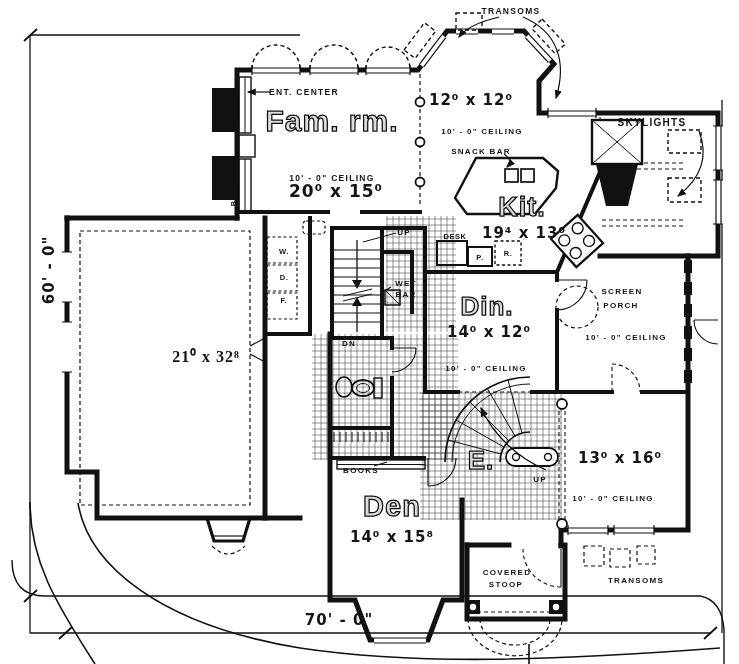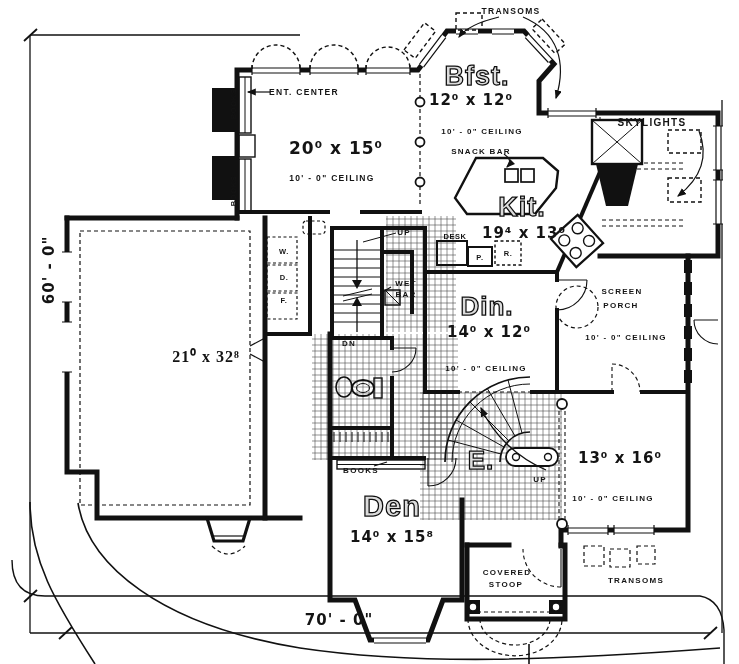--- a/index.html
+++ b/index.html
@@ -7,21 +7,21 @@
         font-family:"Liberation Sans",sans-serif;}
   .plan svg{position:absolute;left:0;top:0;}
   .lbl{position:absolute;transform:translate(-50%,-50%);white-space:nowrap;
        font-weight:bold;color:#141414;z-index:5;}
   .sm{font-size:8.5px;letter-spacing:1.3px;}
   .xs{font-size:7.5px;letter-spacing:0.6px;}
   .room{font-size:27px;letter-spacing:1px;color:#dcdcdc;
         -webkit-text-stroke:1.25px #0e0e0e;text-shadow:0 0 0.5px #000;}
   .r30{font-size:30px;} .r29{font-size:29px;} .r26{font-size:26px;}
   .size{font-family:"DejaVu Sans",sans-serif;font-size:15px;letter-spacing:1px;}
-  .s17{font-size:17px;} .s16{font-size:16px;font-family:Liberation Serif, serif;}
+  .s17{font-size:17px;margin-top:43px;} .s16{font-size:16px;font-family:Liberation Serif, serif;}
   .rot{transform:translate(-50%,-50%) rotate(-90deg);}
   .dim{font-family:"DejaVu Sans",sans-serif;font-size:15px;font-weight:bold;letter-spacing:1px;}
 </style>
 </head>
 <body>
 
 <div class="plan">
 
 <svg width="739" height="664" viewBox="0 0 739 664">
   <defs>
@@ -263,24 +263,24 @@
     <path d="M374,466 L387,462"></path>
     <path d="M391,287 L381,293"></path>
   </g>
 </svg>
 
 <div class="lbl sm" style="left:511px;top:11px">TRANSOMS</div>
 <div class="lbl xs rot" style="left:233px;top:104px">BOOKS</div>
 <div class="lbl xs rot" style="left:233px;top:191px">BOOKS</div>
 <div class="lbl sm" style="left:304px;top:92px">ENT.  CENTER</div>
 
+<div class="lbl room r30" style="left:332px;top:121px">Fam. rm.</div>
 <div class="lbl size s17" style="left:336px;top:148px">20⁰ x 15⁰</div>
 <div class="lbl sm" style="left:332px;top:178px">10' - 0" CEILING</div>
 
-<div class="lbl room" style="left:477px;top:76px">Bfst.</div>
 <div class="lbl size" style="left:471px;top:100px">12⁰ x 12⁰</div>
 <div class="lbl sm" style="font-size:8px;left:482px;top:131px">10' - 0" CEILING</div>
 <div class="lbl sm" style="font-size:8px;left:481px;top:151px">SNACK  BAR</div>
 
 <div class="lbl sm" style="font-size:10px;left:652px;top:122px">SKYLIGHTS</div>
 
 <div class="lbl room" style="left:522px;top:207px">Kit.</div>
 <div class="lbl size" style="left:524px;top:233px">19⁴ x 13⁰</div>
 <div class="lbl xs" style="left:455px;top:236px">DESK</div>
 <div class="lbl xs" style="left:480px;top:257px">P.</div>

